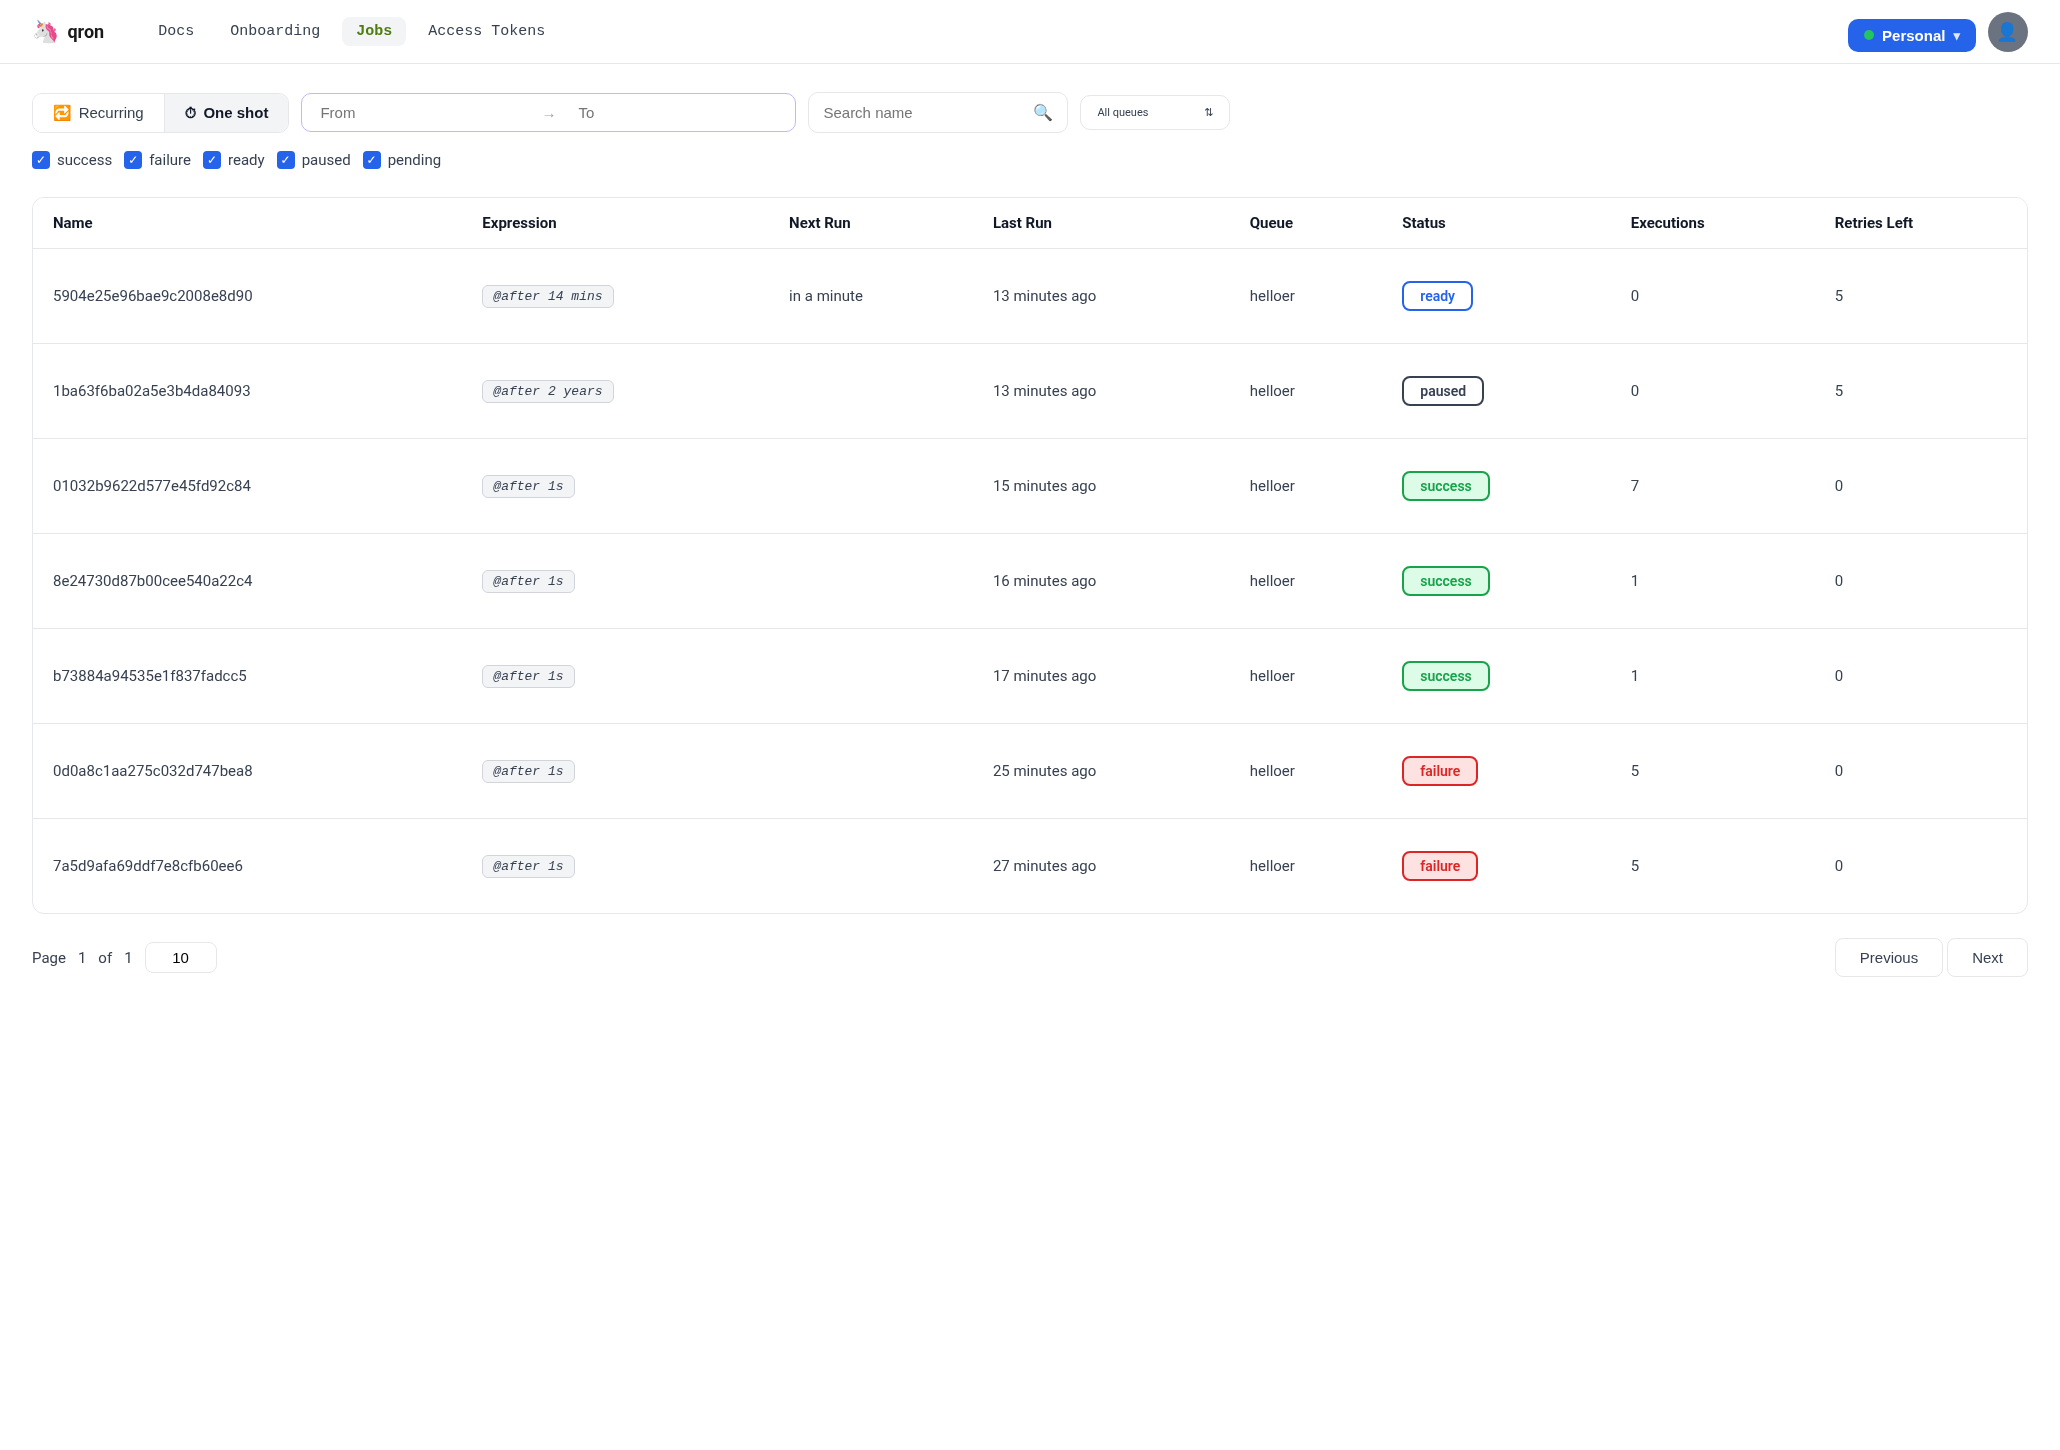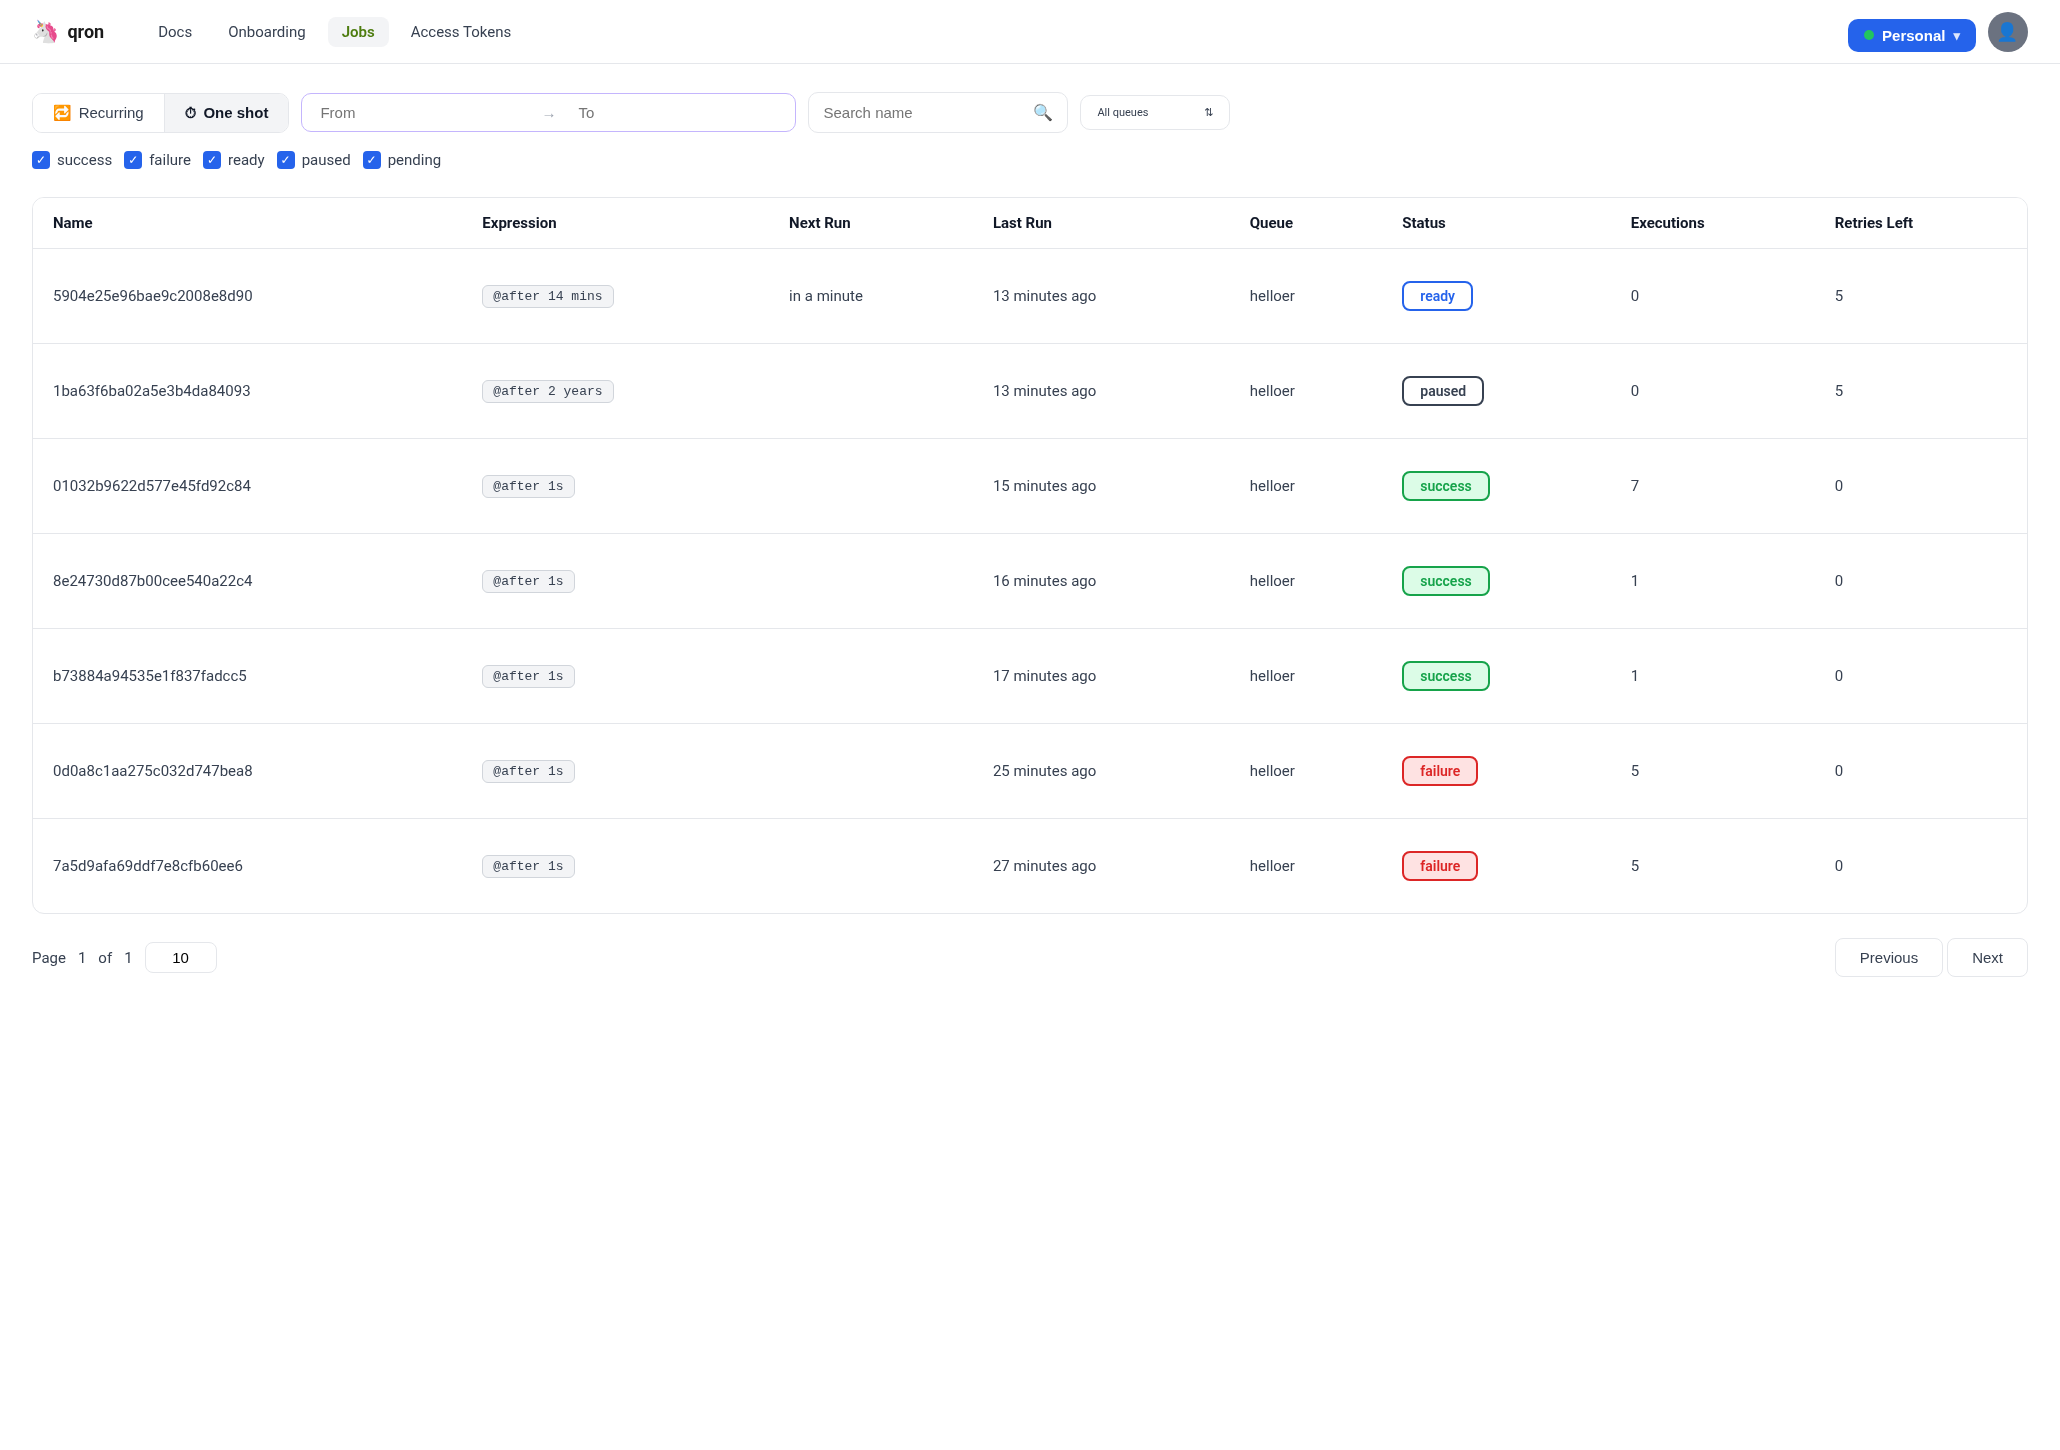--- a/index.html
+++ b/index.html
@@ -32,20 +32,21 @@
     .navbar-brand-name {
       font-size: 18px;
       font-weight: 700;
       color: #1a1a1a;
     }
     .navbar-nav {
       display: flex;
       align-items: flex-end;
       gap: 8px;
       flex: 1;
+      font-family: Liberation Mono, monospace;
     }
     .nav-link {
       padding: 6px 14px;
       border-radius: 8px;
       font-size: 15px;
       color: #374151;
       cursor: pointer;
       text-decoration: none;
     }
     .nav-link.active {
@@ -257,20 +258,21 @@
 
     .expr-badge {
       display: inline-block;
       font-family: 'Courier New', monospace;
       font-size: 13px;
       background: #f3f4f6;
       border: 1px solid #d1d5db;
       border-radius: 6px;
       padding: 3px 10px;
       color: #374151;
+      font-style: italic;
     }
 
     .status-badge {
       display: inline-block;
       padding: 5px 16px;
       border-radius: 8px;
       font-size: 14px;
       font-weight: 600;
       border: 2px solid transparent;
     }

